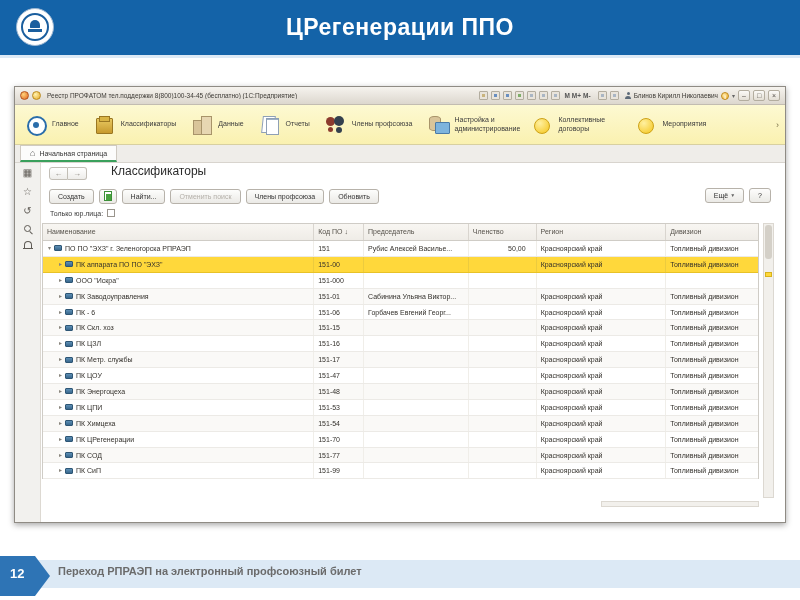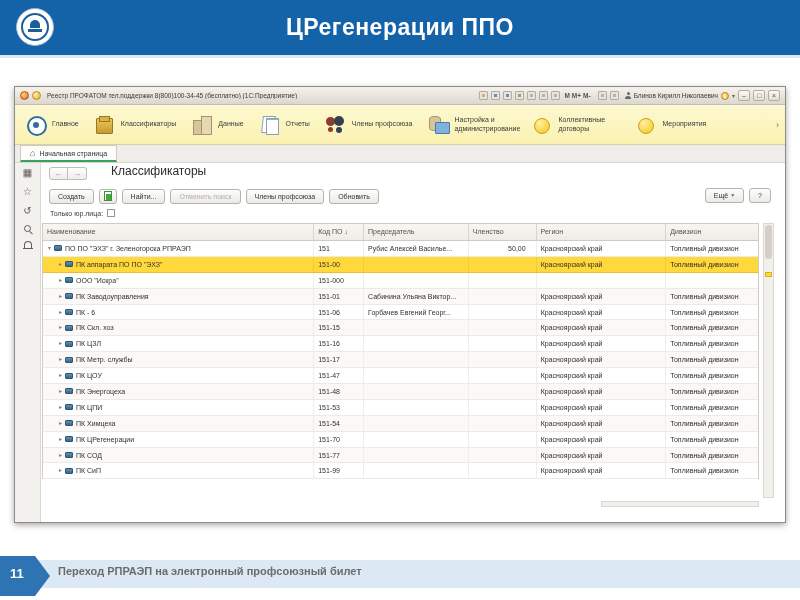--- a/index.html
+++ b/index.html
@@ -443,14 +443,14 @@
         <span class="vthumb"></span>
         <span class="vmark"></span>
       </div>
       <div class="hscroll"></div>
     </div>
   </div>
 </div>
 
 <div class="footer-bar"></div>
 <div class="footer-badge"></div>
-<div class="footer-num">11</div>
+<div class="footer-num">12</div>
 <div class="footer-text">Переход РПРАЭП на электронный профсоюзный билет</div>
 
 </body></html>

